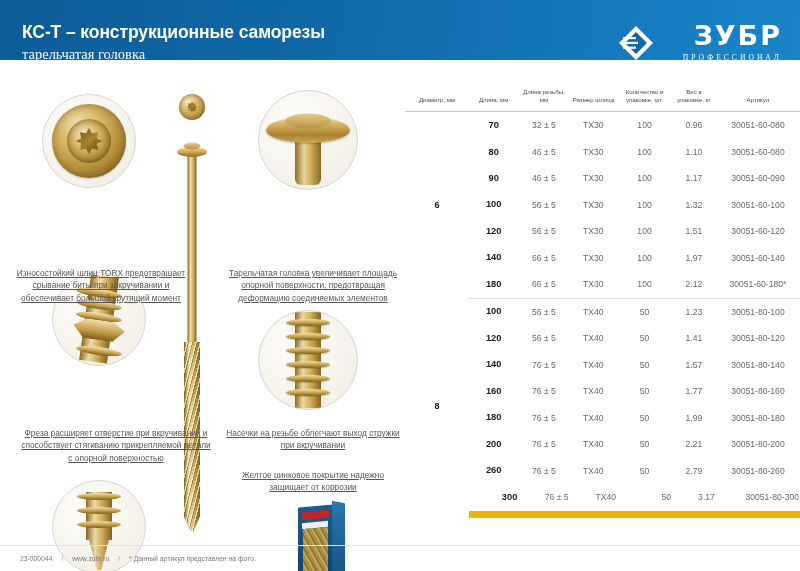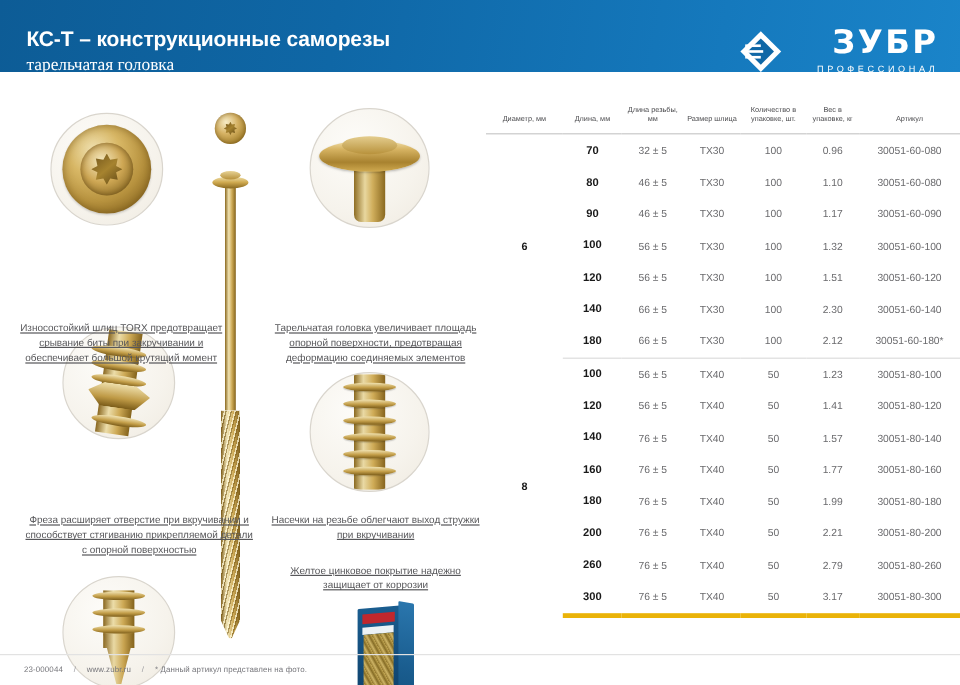--- a/index.html
+++ b/index.html
@@ -37,21 +37,21 @@
 
   .logo { position: absolute; right: 18px; top: 22px; display: flex; align-items: flex-end; }
   .logo-mark { width: 38px; height: 38px; position: relative; margin-right: 8px; margin-top: 1px; }
   .logo-text-wrap { display: flex; flex-direction: column; align-items: flex-end; }
   .logo-word {
     font-size: 27px; font-weight: bold; color: #ffffff;
     letter-spacing: 2px; line-height: 1; font-family: "DejaVu Sans", sans-serif;
   }
   .logo-tag {
     font-size: 7.6px; color: #ffffff; letter-spacing: 3.0px;
-    margin-top: 4px; font-family: Liberation Sans, sans-serif; margin-left: 20px;
+    margin-top: 4px; font-family: Liberation Serif, serif; margin-left: 20px;
   }
 
   
   .left { position: absolute; left: 0; top: 82px; width: 405px; height: 489px; background:#fff;}
 
   .circle {
     position: absolute; border-radius: 50%;
     border: 1px solid #d9d5cd;
     background: radial-gradient(circle at 38% 32%, #fdfcf9 0%, #f6f3ec 60%, #efeae0 100%);
     overflow: hidden;
@@ -239,21 +239,21 @@
     text-align: center; padding: 6px 1px 7px 1px; line-height: 1.35;
     vertical-align: bottom; border-bottom: 1px solid #c9c9c9;
   }
   table.spec td {
     font-size: 8.6px; color: #6a6a6d; text-align: center;
     padding: 8.6px 1px; line-height: 1;
   }
   table.spec td.dia { font-size: 9px; font-weight: bold; color: #1a1a1a; }
   table.spec td.len { font-size: 9.3px; font-weight: bold; color: #1a1a1a; }
   tr.group-end td { border-bottom: 1px solid #dcdcdc; }
-  tr.last-row td { border-bottom: 4px solid #eab308; }
+  tr.last-row td { border-bottom: 7px solid #eab308; text-align: right; }
   .col-dia { width: 17.5%; }
   .col-len { width: 13.5%; }
   .col-thr { width: 14%; }
   .col-drv { width: 13%; }
   .col-qty { width: 15%; }
   .col-wt  { width: 12%; }
   .col-art { width: 23%; }
 
   
   .footer {
@@ -421,21 +421,21 @@
             <td>TX30</td>
             <td>100</td>
             <td>1.51</td>
             <td>30051-60-120</td>
           </tr>
           <tr>
             <td class="len">140</td>
             <td>66 ± 5</td>
             <td>TX30</td>
             <td>100</td>
-            <td>2.30</td>
+            <td>1.97</td>
             <td>30051-60-140</td>
           </tr>
           <tr class="group-end">
             <td class="len">180</td>
             <td>66 ± 5</td>
             <td>TX30</td>
             <td>100</td>
             <td>2.12</td>
             <td>30051-60-180*</td>
           </tr>

